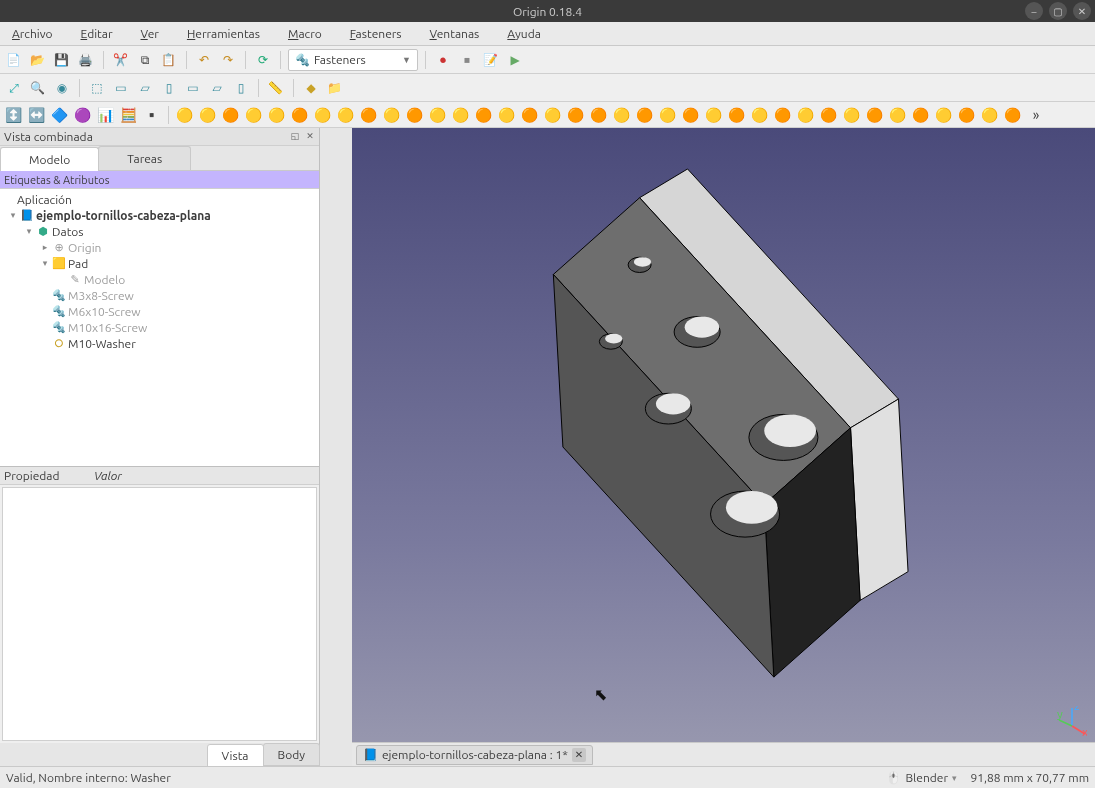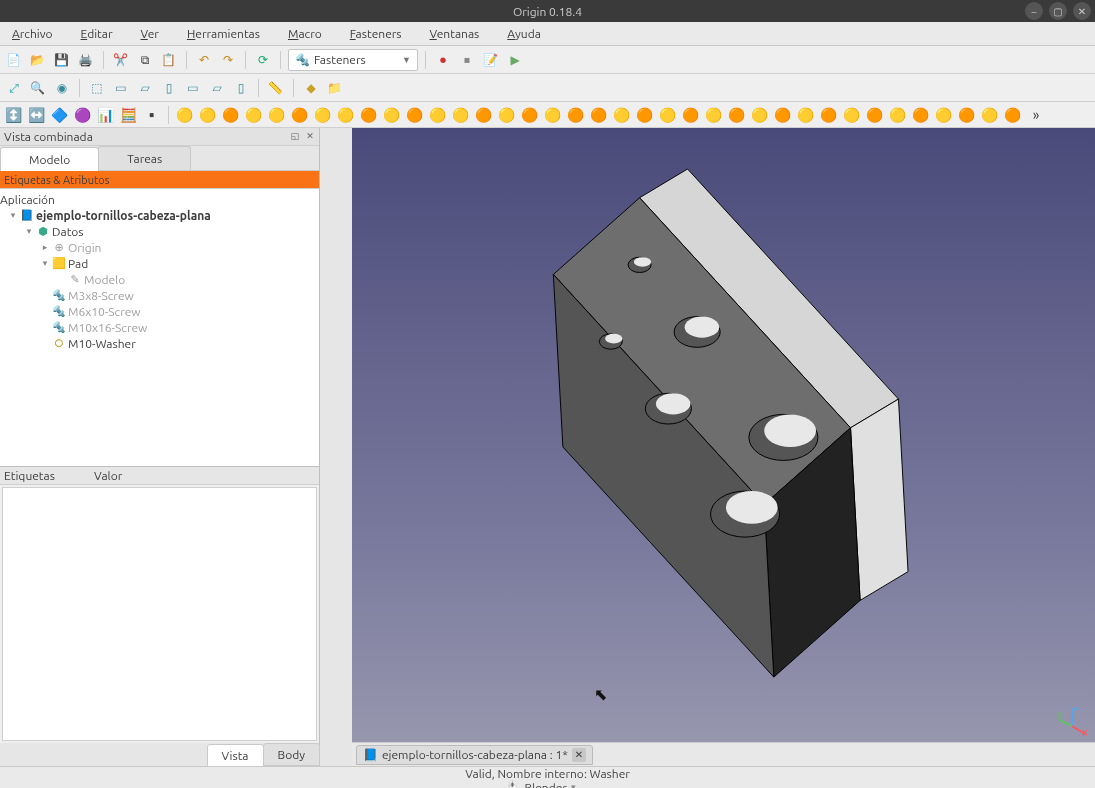--- a/index.html
+++ b/index.html
@@ -31,46 +31,46 @@
 .main { flex: 1; display: flex; background: #e6e6e6; overflow: hidden; gap: 32px; }
 .leftpanel { width: 320px; display: flex; flex-direction: column; border-right: 1px solid #bfbfbf; background: #efefef; }
 .panel-title { height: 18px; background: #e2e2e2; border-bottom: 1px solid #cfcfcf; padding: 0 4px; display: flex; align-items: center; font-size: 11px; position: relative; }
 .panel-title .pt-ctrl { position: absolute; right: 2px; top: 1px; display: flex; gap: 1px; }
 .pt-btn { width: 14px; height: 14px; display: flex; align-items: center; justify-content: center; font-size: 9px; color: #666; cursor: pointer; }
 
 .tabbar { display: flex; background: #e6e6e6; border-bottom: 1px solid #c9c9c9; }
 .tab { padding: 5px 28px; border: 1px solid #c9c9c9; border-bottom: none; margin-right: -1px; background: #e0e0e0; cursor: pointer; border-radius: 3px 3px 0 0; }
 .tab.active { background: #fff; font-weight: 400; position: relative; top: 1px; }
 
-.tree-header { height: 18px; background: #f97316; border-bottom: 1px solid #cfcfcf; padding-left: 4px; font-size: 11px; display:flex; align-items:center; }
+.tree-header { height: 18px; background: #c4b5fd; border-bottom: 1px solid #cfcfcf; padding-left: 4px; font-size: 11px; display:flex; align-items:center; }
 .tree { flex: 1; background: #fff; overflow: auto; font-size: 12px; padding: 2px 0; }
-.tree-row { display: flex; align-items: center; height: 16px; padding-left: 0; gap: 2px; cursor: pointer; white-space: nowrap; }
+.tree-row { display: flex; align-items: center; height: 16px; padding-left: 17px; gap: 2px; cursor: pointer; white-space: nowrap; }
 .tw { display:inline-block; width: 10px; text-align:center; color:#888; font-size:9px; }
 .ic { width: 14px; height: 14px; display: inline-flex; align-items:center; justify-content:center; font-size:11px; }
 .dim { color: #9e9e9e; }
 
 .prop-area { height: 300px; display:flex; flex-direction:column; border-top: 1px solid #bfbfbf; }
 .prop-head { background:#e6e6e6; display:flex; border-bottom:1px solid #cfcfcf; height:18px; align-items:center; font-size:11px; }
 .prop-head .ph1 { width: 90px; padding-left:4px; }
-.prop-head .ph2 { padding-left:4px; }
+.prop-head .ph2 { padding-left:4px;font-style:italic; }
 .prop-body { flex:1; background:#fff; border:1px solid #cfcfcf; margin:2px; }
 .prop-tabs { display:flex; background:#e6e6e6;justify-content:flex-end; }
 .ptab { padding: 4px 14px; border:1px solid #c9c9c9; background:#e0e0e0; cursor:pointer; border-radius:3px 3px 0 0; margin-right:-1px; }
 .ptab.active { background:#fff; position:relative; top:1px; }
 
 
 .viewport { flex:1; position:relative; background: linear-gradient(to bottom, #4a4a7a 0%, #7a7a9e 65%, #9a9ab0 100%); overflow:hidden; }
 .axis-gizmo { position:absolute; right:8px; bottom:30px; width:30px; height:30px; }
 .cursor-ptr { position:absolute; left:560px; top:685px; font-size:16px; color:#111; transform: translate(-318px, -128px); pointer-events:none;}
 .doc-tab-bar { position:absolute; left:0; bottom:0; height:24px; background:#e8e8e8; display:flex; align-items:center; padding:0 4px; border-top:1px solid #c9c9c9; width:100%; }
 .doc-tab { background:#ddd; border:1px solid #bbb; border-radius:3px 3px 0 0; padding:2px 6px; display:flex; align-items:center; gap:4px; font-size:11px; }
 .doc-close { width:14px; height:14px; background:#c7c7c7; border-radius:2px; display:flex; align-items:center; justify-content:center; font-size:10px; cursor:pointer; }
 
 
-.statusbar { height:22px; background:#eaeaea; border-top:1px solid #c9c9c9; display:flex; align-items:center; padding:0 6px; font-size:12px; color:#444;flex-direction:column; }
+.statusbar { height:22px; background:#eaeaea; border-top:1px solid #c9c9c9; display:flex; align-items:center; padding:0 6px; font-size:12px; color:#444; }
 .statusbar .sp { flex:1; }
 .statusbar .navicon { display:flex; align-items:center; gap:4px; margin-right:14px; }
 
 
 .face { stroke:#000; stroke-width:1; }
 </style>
 </head>
 <body>
 
 <div class="titlebar">
@@ -249,21 +249,21 @@
         </div>
       <div class="tree-row" style="padding-left:40px">
           <span class="tw"></span>
           <span class="ic" style="color:#c9a227">⭘</span>
           <span>M10-Washer</span>
         </div>
     </div>
 
     <div class="prop-area">
       <div class="prop-head">
-        <div class="ph1">Etiquetas</div>
+        <div class="ph1">Propiedad</div>
         <div class="ph2">Valor</div>
       </div>
       <div class="prop-body"></div>
       <div class="prop-tabs">
         <div class="ptab active">Vista</div>
         <div class="ptab">Body</div>
       </div>
     </div>
   </div>
 

